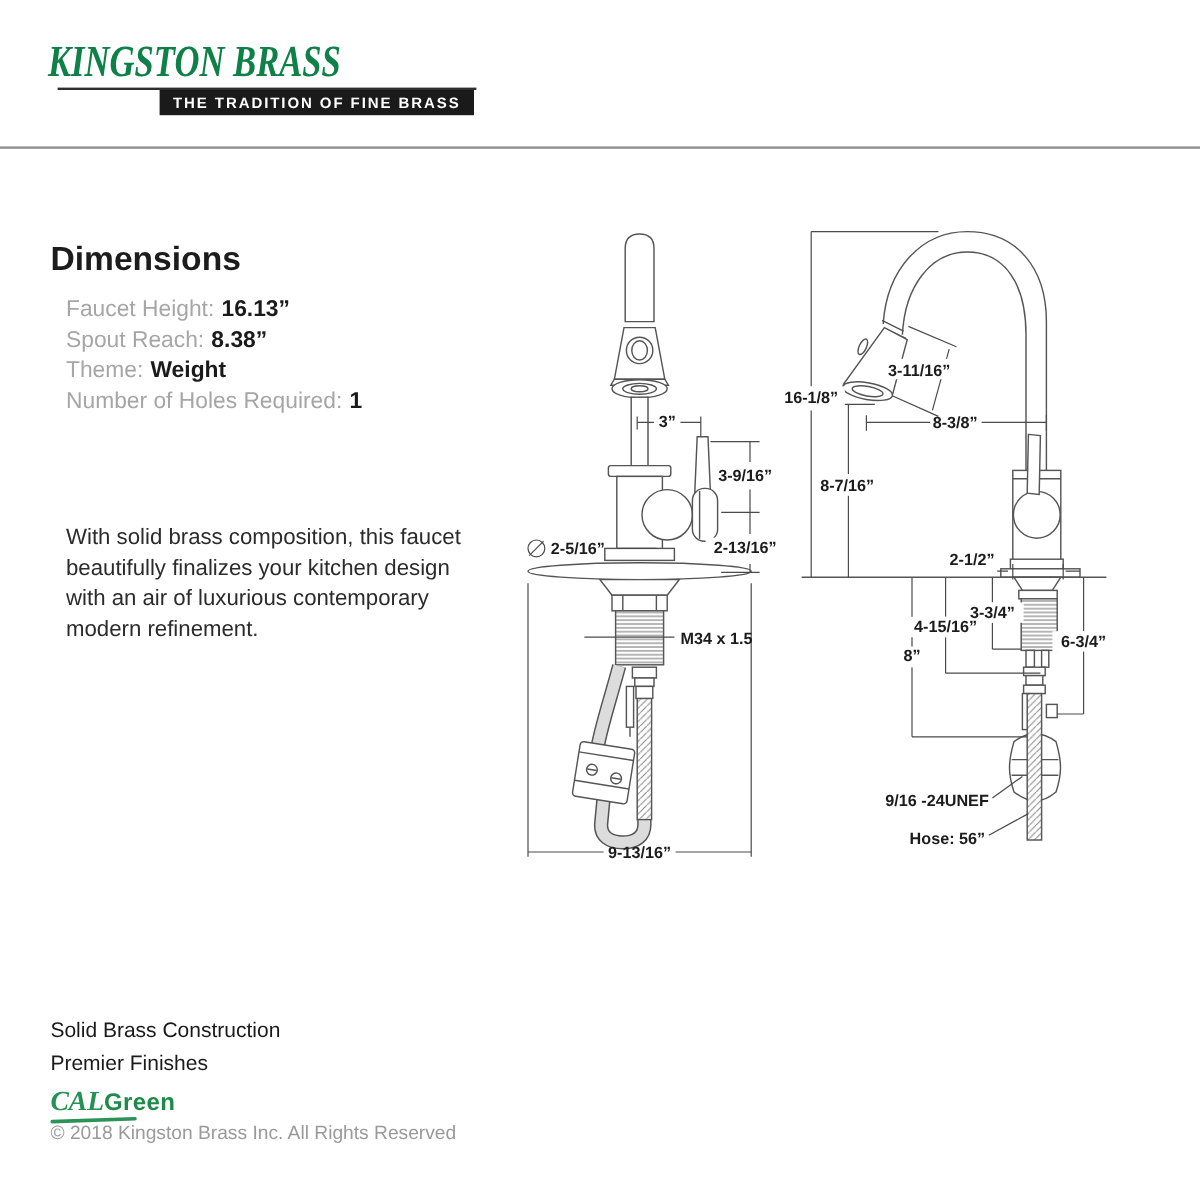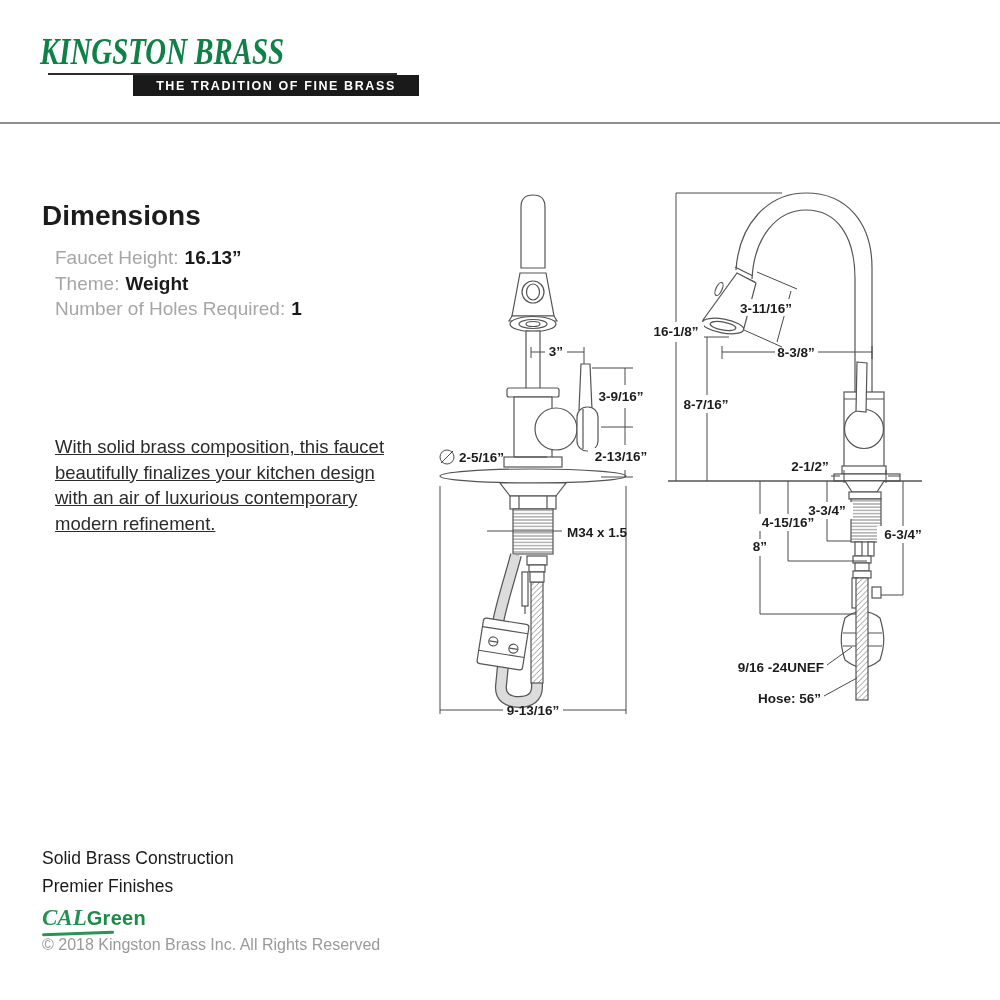--- a/index.html
+++ b/index.html
@@ -10,38 +10,38 @@
   }
   
   .brand{
     position:absolute;left:40px;top:30px;
     font-family:"Liberation Serif","DejaVu Serif",serif;
     font-style:italic;font-weight:bold;font-size:37px;letter-spacing:0px;
     color:#0e8048;transform:scaleX(.78);transform-origin:left top;white-space:nowrap;
   }
   .logo-rule{position:absolute;left:48px;top:73px;width:349px;height:2px;background:#2e2e2e;}
   .tagline-box{
-    position:absolute;left:133px;top:75px;width:286px;height:21px;background:#1a1a1a;
+    position:absolute;left:133px;top:75px;width:262px;height:21px;background:#1a1a1a;
     display:flex;align-items:center;justify-content:center;
   }
   .tagline-box span{
     color:#ffffff;font-size:12.5px;font-weight:bold;letter-spacing:1.6px;white-space:nowrap;
   }
   .separator{position:absolute;left:0;top:122px;width:1000px;height:2px;background:#8e8e8e;}
 
   
   .page-title{position:absolute;left:42px;top:200px;font-size:28px;font-weight:600;color:#1c1c1c;}
   .specs{position:absolute;left:55px;top:245px;font-size:19px;line-height:25.5px;}
   .spec-row{white-space:nowrap;}
   .spec-label{color:#a6a6a6;}
   .spec-value{color:#1a1a1a;font-weight:600;margin-left:6px;}
   .description{
     position:absolute;left:55px;top:434px;font-size:18.5px;line-height:25.5px;color:#2b2b2b;
   }
-  .description span{display:block;white-space:nowrap;text-decoration:underline;}
+  .description span{display:block;white-space:nowrap;}
 
   
   .drawing{position:absolute;left:0;top:140px;}
   svg text{
     font-family:"Liberation Sans","DejaVu Sans",sans-serif;
     font-size:13.5px;font-weight:600;fill:#1c1c1c;
   }
 
   
   .foot-line1{position:absolute;left:42px;top:848px;font-size:17.5px;color:#1a1a1a;}
@@ -64,20 +64,23 @@
 <div class="tagline-box">
   <span>THE TRADITION OF FINE BRASS</span>
 </div>
 <div class="separator"></div>
 
 <div class="page-title">Dimensions</div>
 
 <div class="specs">
   <div class="spec-row">
     <span class="spec-label">Faucet Height:</span><span class="spec-value">16.13”</span>
+  </div>
+  <div class="spec-row">
+    <span class="spec-label">Spout Reach:</span><span class="spec-value">8.38”</span>
   </div>
   <div class="spec-row">
     <span class="spec-label">Theme:</span><span class="spec-value">Weight</span>
   </div>
   <div class="spec-row">
     <span class="spec-label">Number of Holes Required:</span><span class="spec-value">1</span>
   </div>
 </div>
 
 <div class="description">

